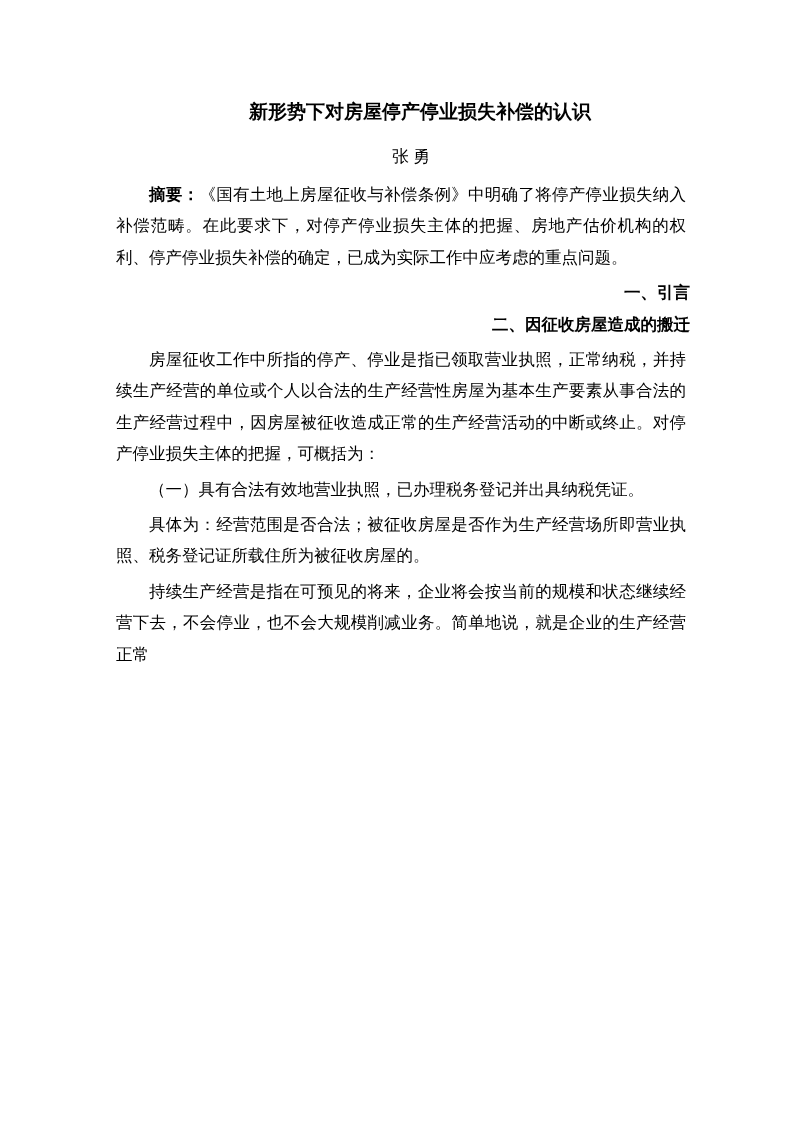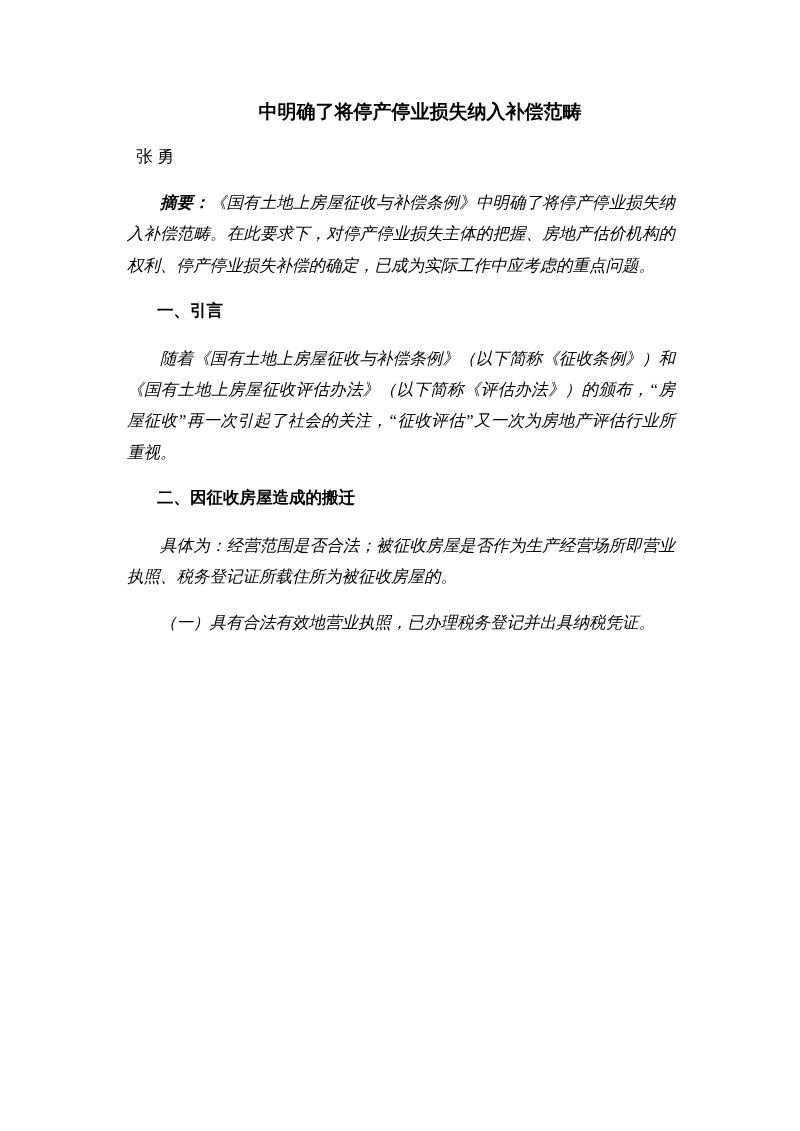--- a/index.html
+++ b/index.html
@@ -31,73 +31,74 @@
     font-family: "Liberation Sans", "DejaVu Sans", sans-serif;
     font-weight: bold;
     font-size: 19px;
     line-height: 30px;
   }
   .author {
     margin: 15px 0 0 112px;
     width: 578px;
     box-sizing: border-box;
     padding-left: 24px;
-    text-align: left;
+    text-align: center;
     font-size: 17px;
     line-height: 30px;
     letter-spacing: 4px;
   }
   .content {
     margin: 7px 0 0 112px;
     width: 578px;
   }
   .para {
-    margin: 15px;
+    margin: 4px;
     font-size: 16.5px;
     line-height: 31.4px;
     text-align: justify;
     text-indent: 2em;
     letter-spacing: 0;
-    font-style: italic;
   }
   .heading {
-    margin: 12px;
+    margin: 0;
     font-size: 16.5px;
     line-height: 31.4px;
     text-indent: 2em;
     font-weight: bold;
-    font-family: Liberation Mono, monospace;
+    font-family: Liberation Serif, serif;
+    text-align: right;
   }
   .run-label {
     font-weight: bold;
     font-family: "Liberation Sans", "DejaVu Sans", sans-serif;
   }
 </style>
 </head>
 <body>
 
 <div class="page">
 
-  <h1 class="title">中明确了将停产停业损失纳入补偿范畴</h1>
+  <h1 class="title">新形势下对房屋停产停业损失补偿的认识</h1>
 
   <div class="author">张勇</div>
 
   <div class="content">
 
     <p class="para"><span class="run-label">摘要：</span><span>《国有土地上房屋征收与补偿条例》中明确了将停产停业损失纳入补偿范畴。在此要求下，对停产停业损失主体的把握、房地产估价机构的权利、停产停业损失补偿的确定，已成为实际工作中应考虑的重点问题。</span></p>
 
 
     <p class="heading">一、引言</p>
 
-    <p class="para">随着《国有土地上房屋征收与补偿条例》（以下简称《征收条例》）和《国有土地上房屋征收评估办法》（以下简称《评估办法》）的颁布，“房屋征收”再一次引起了社会的关注，“征收评估”又一次为房地产评估行业所重视。</p>
 
 
     <p class="heading">二、因征收房屋造成的搬迁</p>
 
+    <p class="para">房屋征收工作中所指的停产、停业是指已领取营业执照，正常纳税，并持续生产经营的单位或个人以合法的生产经营性房屋为基本生产要素从事合法的生产经营过程中，因房屋被征收造成正常的生产经营活动的中断或终止。对停产停业损失主体的把握，可概括为：</p>
+
+    <p class="para">（一）具有合法有效地营业执照，已办理税务登记并出具纳税凭证。</p>
 
     <p class="para">具体为：经营范围是否合法；被征收房屋是否作为生产经营场所即营业执照、税务登记证所载住所为被征收房屋的。</p>
 
-    <p class="para">（一）具有合法有效地营业执照，已办理税务登记并出具纳税凭证。</p>
 
-
+    <p class="para">持续生产经营是指在可预见的将来，企业将会按当前的规模和状态继续经营下去，不会停业，也不会大规模削减业务。简单地说，就是企业的生产经营正常</p>
 
   </div>
 </div>
 
 </body></html>

